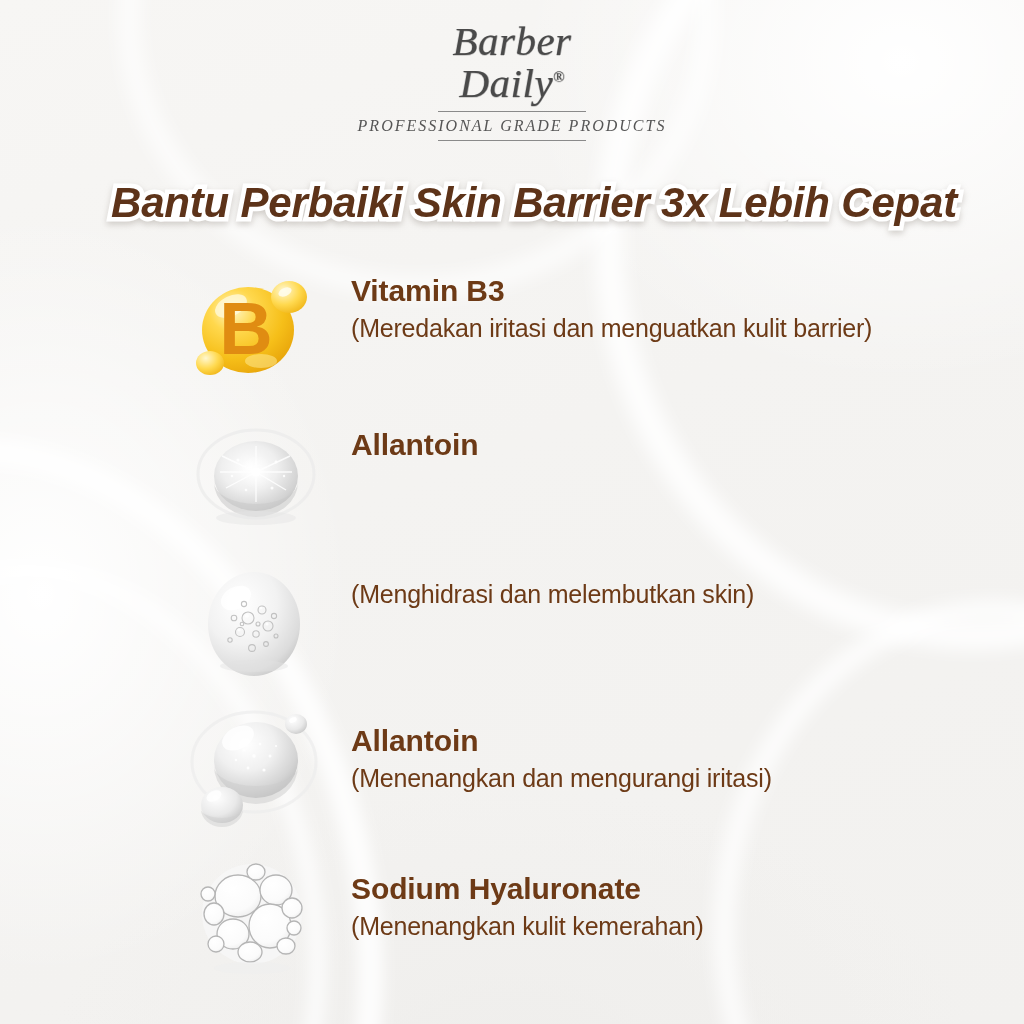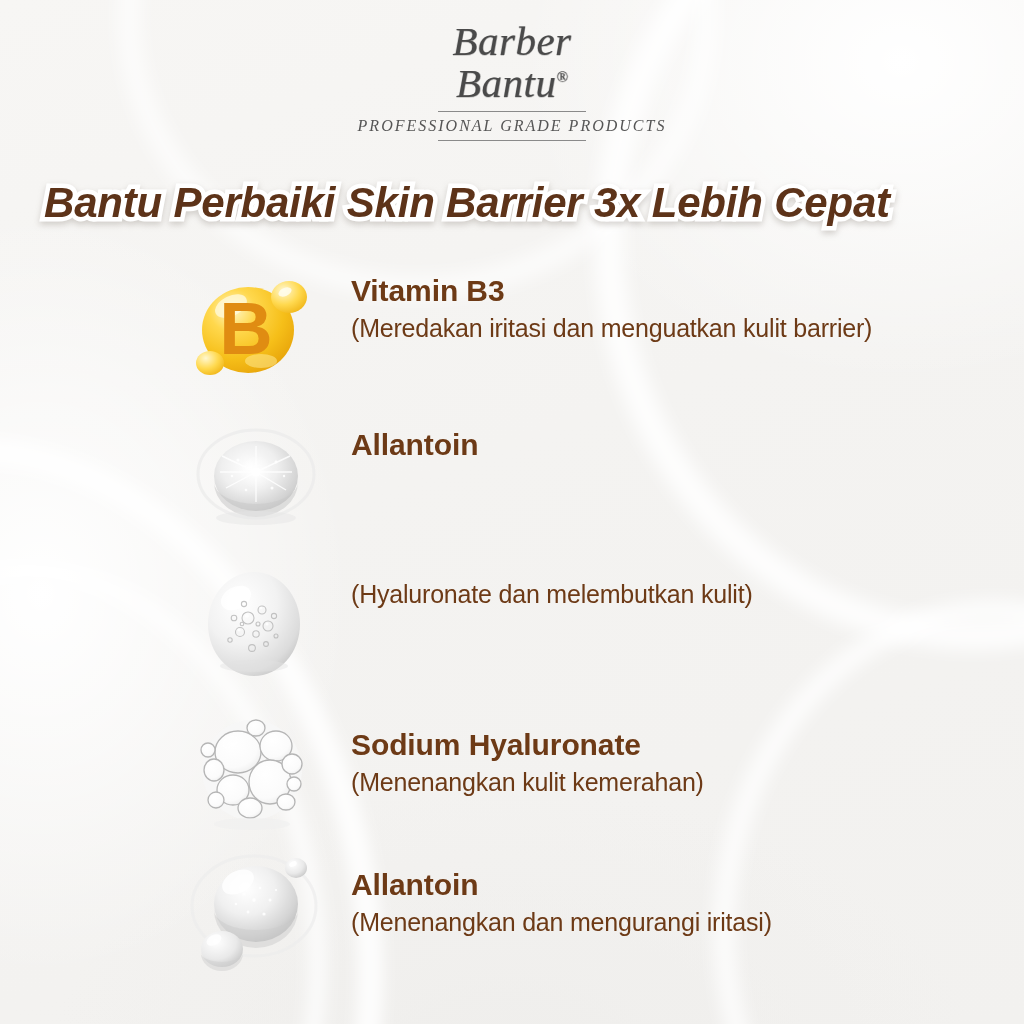--- a/index.html
+++ b/index.html
@@ -87,21 +87,21 @@
     height: 1px;
     margin: 5px auto 0;
     background: #8a8a8a;
   }
 
   
   #headline {
     position: absolute;
     left: 0; right: 0;
     top: 179px;
-    text-align: left;
+    text-align: center;
     font-size: 42px;
     font-weight: bold;
     font-style: italic;
     letter-spacing: -0.2px;
     color: #5d3319;
     white-space: nowrap;
     paint-order: stroke fill;
     -webkit-text-stroke: 9px #ffffff;
     filter: drop-shadow(0 3px 3px rgba(120,110,100,0.30));
     padding-left: 44px;
@@ -167,21 +167,21 @@
 <div id="poster">
 
   <div class="swirl s1"></div>
   <div class="swirl s2"></div>
   <div class="swirl s3"></div>
   <div class="swirl s4"></div>
   <div class="swirl s5"></div>
 
   <div id="logo-block">
     <div class="logo-word one">Barber</div>
-    <div class="logo-word two"><span>Bantu</span><span class="logo-reg">®</span></div>
+    <div class="logo-word two"><span>Daily</span><span class="logo-reg">®</span></div>
     <div id="logo-rule-top"></div>
     <div id="logo-tagline">PROFESSIONAL GRADE PRODUCTS</div>
     <div id="logo-rule-bottom"></div>
   </div>
 
   <div id="headline">Bantu  Perbaiki Skin Barrier 3x Lebih Cepat</div>
 
   <div id="ingredients">
 
     <div class="row r0">
@@ -294,21 +294,64 @@
           <g fill="#ffffff" opacity=".9">
             <circle cx="61" cy="56" r="1.8"></circle>
               <circle cx="75" cy="48" r="1.3"></circle>
             <circle cx="81" cy="64" r="1.5"></circle>
               <circle cx="53" cy="70" r="1.4"></circle>
           </g>
           <ellipse cx="68" cy="106" rx="34" ry="6" fill="#e2e2e2" opacity=".45"></ellipse>
         </svg>
       </div>
       <div class="text-cell">
-        <div class="ing-desc">(Hyaluronate dan melembutkan kulit)</div>
+        <div class="ing-desc">(Menghidrasi dan melembutkan skin)</div>
+      </div>
+    </div>
+
+    <div class="row r3">
+      <div class="icon-cell">
+        <svg viewBox="0 0 140 132">
+          <defs>
+            <radialGradient id="sph4" cx="38%" cy="30%" r="76%">
+              <stop offset="0%" stop-color="#ffffff"></stop>
+              <stop offset="45%" stop-color="#f0f0f0"></stop>
+              <stop offset="80%" stop-color="#d4d4d4"></stop>
+              <stop offset="100%" stop-color="#bcbcbc"></stop>
+            </radialGradient>
+            <radialGradient id="sml4" cx="36%" cy="30%" r="80%">
+              <stop offset="0%" stop-color="#ffffff"></stop>
+              <stop offset="60%" stop-color="#e9e9e9"></stop>
+              <stop offset="100%" stop-color="#c4c4c4"></stop>
+            </radialGradient>
+          </defs>
+          <ellipse cx="68" cy="56" rx="62" ry="50" fill="none" stroke="#ececec" stroke-width="3" opacity=".7"></ellipse>
+          <ellipse cx="70" cy="54" rx="42" ry="38" fill="url(#sph4)"></ellipse>
+          <path d="M28 60 a42 38 0 0 0 84 0 a42 20 0 0 1 -84 0 z" fill="#cccccc" opacity=".5"></path>
+          <ellipse cx="52" cy="32" rx="17" ry="11" fill="#ffffff" opacity=".8" transform="rotate(-28 52 32)"></ellipse>
+          <g fill="#ffffff" opacity=".92">
+            <circle cx="58" cy="44" r="1.6"></circle>
+              <circle cx="74" cy="38" r="1.3"></circle>
+            <circle cx="84" cy="50" r="1.5"></circle>
+              <circle cx="62" cy="62" r="1.4"></circle>
+            <circle cx="78" cy="64" r="1.6"></circle>
+              <circle cx="50" cy="54" r="1.2"></circle>
+            <circle cx="90" cy="40" r="1.1"></circle>
+              <circle cx="68" cy="50" r="1.8"></circle>
+          </g>
+          <ellipse cx="110" cy="18" rx="11" ry="10" fill="url(#sml4)"></ellipse>
+          <ellipse cx="107" cy="14" rx="4" ry="2.6" fill="#ffffff" opacity=".9" transform="rotate(-26 107 14)"></ellipse>
+          <ellipse cx="36" cy="99" rx="21" ry="18" fill="url(#sml4)"></ellipse>
+          <path d="M15 103 a21 18 0 0 0 42 0 a21 9 0 0 1 -42 0 z" fill="#cfcfcf" opacity=".5"></path>
+          <ellipse cx="28" cy="90" rx="8" ry="5" fill="#ffffff" opacity=".8" transform="rotate(-28 28 90)"></ellipse>
+        </svg>
+      </div>
+      <div class="text-cell">
+        <div class="ing-name">Allantoin</div>
+        <div class="ing-desc">(Menenangkan dan mengurangi iritasi)</div>
       </div>
     </div>
 
     <div class="row r4">
       <div class="icon-cell">
         <svg viewBox="0 0 140 132">
           <defs>
             <radialGradient id="foam5" cx="38%" cy="32%" r="78%">
               <stop offset="0%" stop-color="#ffffff"></stop>
               <stop offset="70%" stop-color="#fbfbfb"></stop>
@@ -337,57 +380,14 @@
           </g>
           <ellipse cx="66" cy="116" rx="38" ry="6" fill="#eeeeee" opacity=".55"></ellipse>
         </svg>
       </div>
       <div class="text-cell">
         <div class="ing-name">Sodium Hyaluronate</div>
         <div class="ing-desc">(Menenangkan kulit kemerahan)</div>
       </div>
     </div>
 
-    <div class="row r3">
-      <div class="icon-cell">
-        <svg viewBox="0 0 140 132">
-          <defs>
-            <radialGradient id="sph4" cx="38%" cy="30%" r="76%">
-              <stop offset="0%" stop-color="#ffffff"></stop>
-              <stop offset="45%" stop-color="#f0f0f0"></stop>
-              <stop offset="80%" stop-color="#d4d4d4"></stop>
-              <stop offset="100%" stop-color="#bcbcbc"></stop>
-            </radialGradient>
-            <radialGradient id="sml4" cx="36%" cy="30%" r="80%">
-              <stop offset="0%" stop-color="#ffffff"></stop>
-              <stop offset="60%" stop-color="#e9e9e9"></stop>
-              <stop offset="100%" stop-color="#c4c4c4"></stop>
-            </radialGradient>
-          </defs>
-          <ellipse cx="68" cy="56" rx="62" ry="50" fill="none" stroke="#ececec" stroke-width="3" opacity=".7"></ellipse>
-          <ellipse cx="70" cy="54" rx="42" ry="38" fill="url(#sph4)"></ellipse>
-          <path d="M28 60 a42 38 0 0 0 84 0 a42 20 0 0 1 -84 0 z" fill="#cccccc" opacity=".5"></path>
-          <ellipse cx="52" cy="32" rx="17" ry="11" fill="#ffffff" opacity=".8" transform="rotate(-28 52 32)"></ellipse>
-          <g fill="#ffffff" opacity=".92">
-            <circle cx="58" cy="44" r="1.6"></circle>
-              <circle cx="74" cy="38" r="1.3"></circle>
-            <circle cx="84" cy="50" r="1.5"></circle>
-              <circle cx="62" cy="62" r="1.4"></circle>
-            <circle cx="78" cy="64" r="1.6"></circle>
-              <circle cx="50" cy="54" r="1.2"></circle>
-            <circle cx="90" cy="40" r="1.1"></circle>
-              <circle cx="68" cy="50" r="1.8"></circle>
-          </g>
-          <ellipse cx="110" cy="18" rx="11" ry="10" fill="url(#sml4)"></ellipse>
-          <ellipse cx="107" cy="14" rx="4" ry="2.6" fill="#ffffff" opacity=".9" transform="rotate(-26 107 14)"></ellipse>
-          <ellipse cx="36" cy="99" rx="21" ry="18" fill="url(#sml4)"></ellipse>
-          <path d="M15 103 a21 18 0 0 0 42 0 a21 9 0 0 1 -42 0 z" fill="#cfcfcf" opacity=".5"></path>
-          <ellipse cx="28" cy="90" rx="8" ry="5" fill="#ffffff" opacity=".8" transform="rotate(-28 28 90)"></ellipse>
-        </svg>
-      </div>
-      <div class="text-cell">
-        <div class="ing-name">Allantoin</div>
-        <div class="ing-desc">(Menenangkan dan mengurangi iritasi)</div>
-      </div>
-    </div>
-
   </div>
 </div>
 
 </body></html>

